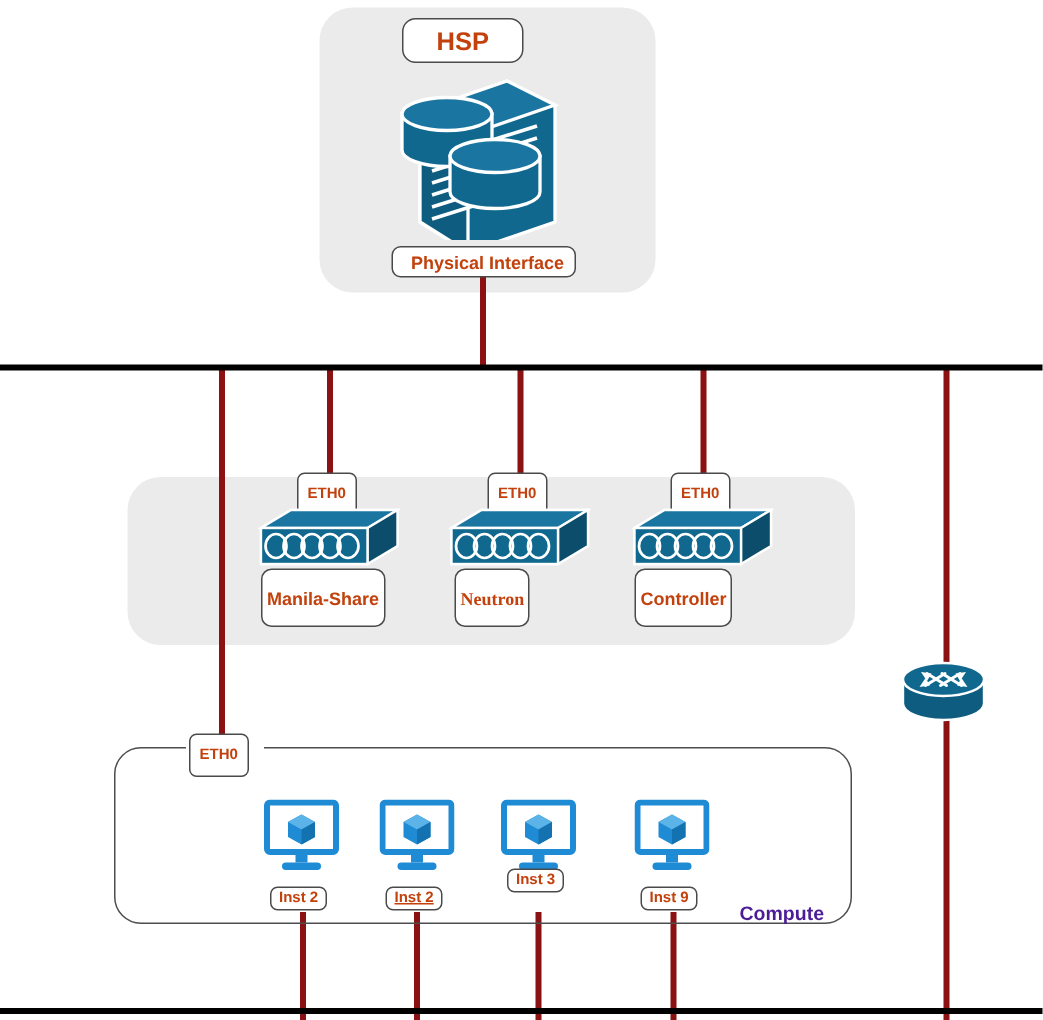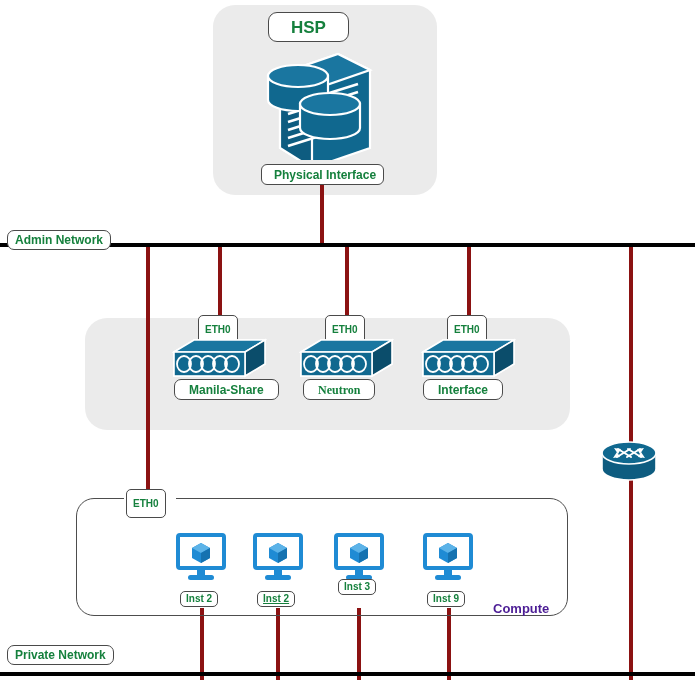--- a/index.html
+++ b/index.html
@@ -44,21 +44,21 @@
     background: #000000;
   }
 
   
   .chip {
     position: absolute;
     background: #ffffff;
     border: 1px solid #4a4a4a;
     border-radius: 6px;
     font-weight: bold;
-    color: #15803d;
+    color: #c2410c;
     text-align: center;
     box-sizing: border-box;
     white-space: nowrap;
     display: flex;
     align-items: center;
     justify-content: center;
     line-height: 1;
   }
   .chip.net {
     font-size: 12px;
@@ -67,22 +67,22 @@
     border-radius: 7px;
   }
   .chip.eth {
     font-size: 10px;
     height: 29px;
     padding: 0 6px;
     border-radius: 5px;
   }
   .chip.node {
     font-size: 12px;
-    height: 21px;
-    padding: 0 14px;
+    height: 39px;
+    padding: 0 3px;
     border-radius: 7px;
   }
   .chip.inst {
     font-size: 10px;
     height: 16px;
     padding: 0 5px;
     border-radius: 5px;
   }
   .chip.hsp {
     font-size: 17px;
@@ -178,21 +178,20 @@
         <ellipse cx="64" cy="54" rx="30" ry="11" fill="#1a76a0" stroke="#ffffff" stroke-width="2.2"></ellipse>
       </g>
     </svg>
   </div>
 
   <div class="chip hsp" style="left:268px; top:12px;">HSP</div>
 
   <div class="chip phys" style="left:261px; top:164px;padding-left:12px;">Physical Interface</div>
 
   <div class="bus" style="top:243px;"></div>
-  <div class="chip net" style="left:7px; top:230px;">Admin Network</div>
 
   <div class="chip eth" style="left:198px; top:315px;">ETH0</div>
   <div class="icon" style="left:172px; top:338px; width:95px; height:40px;">
     <svg width="95" height="40" viewBox="0 0 95 40">
       <polygon points="2,14 22,2 93,2 93,26 73,38 2,38" fill="#0e5c80" stroke="#ffffff" stroke-width="1.6"></polygon>
       <polygon points="2,14 22,2 93,2 73,14" fill="#1a76a0" stroke="#ffffff" stroke-width="1.6"></polygon>
       <polygon points="73,14 93,2 93,26 73,38" fill="#0b4d6b" stroke="#ffffff" stroke-width="1.6"></polygon>
       <rect x="2" y="14" width="71" height="24" fill="#10688f" stroke="#ffffff" stroke-width="1.6"></rect>
       <g fill="none" stroke="#ffffff" stroke-width="1.8">
         <ellipse cx="12" cy="26" rx="7" ry="8"></ellipse>
@@ -232,21 +231,21 @@
       <rect x="2" y="14" width="71" height="24" fill="#10688f" stroke="#ffffff" stroke-width="1.6"></rect>
       <g fill="none" stroke="#ffffff" stroke-width="1.8">
         <ellipse cx="12" cy="26" rx="7" ry="8"></ellipse>
         <ellipse cx="24" cy="26" rx="7" ry="8"></ellipse>
         <ellipse cx="36" cy="26" rx="7" ry="8"></ellipse>
         <ellipse cx="48" cy="26" rx="7" ry="8"></ellipse>
         <ellipse cx="60" cy="26" rx="7" ry="8"></ellipse>
       </g>
     </svg>
   </div>
-  <div class="chip node" style="left:423px; top:379px;">Interface</div>
+  <div class="chip node" style="left:423px; top:379px;">Controller</div>
 
   <div class="icon" style="left:600px; top:440px; width:58px; height:44px;">
     <svg width="58" height="44" viewBox="0 0 58 44">
       <path d="M2,13 L2,29 A27,11 0 0 0 56,29 L56,13 Z" fill="#0e5c80" stroke="#ffffff" stroke-width="1.6"></path>
       <ellipse cx="29" cy="13" rx="27" ry="11" fill="#10688f" stroke="#ffffff" stroke-width="1.6"></ellipse>
       <g stroke="#ffffff" stroke-width="2" fill="none" stroke-linecap="round">
         <line x1="17" y1="17" x2="30" y2="9"></line>
         <line x1="41" y1="17" x2="28" y2="9"></line>
         <line x1="18" y1="9" x2="31" y2="17"></line>
         <line x1="40" y1="9" x2="27" y2="17"></line>
@@ -308,15 +307,14 @@
       <polygon points="25,10 34,15 34,25 25,30 16,25 16,15" fill="#1f8bd4"></polygon>
       <polygon points="25,10 34,15 25,20 16,15" fill="#5cb3e8"></polygon>
       <polygon points="25,20 34,15 34,25 25,30" fill="#1572b0"></polygon>
       <rect x="21" y="35" width="8" height="7" fill="#1f8bd4"></rect>
       <rect x="12" y="42" width="26" height="5" rx="2.5" fill="#1f8bd4"></rect>
     </svg>
   </div>
   <div class="chip inst" style="left:427px; top:591px;">Inst 9</div>
 
   <div class="bus" style="top:672px;"></div>
-  <div class="chip net" style="left:7px; top:645px;">Private Network</div>
 
 </div>
 
 </body></html>

